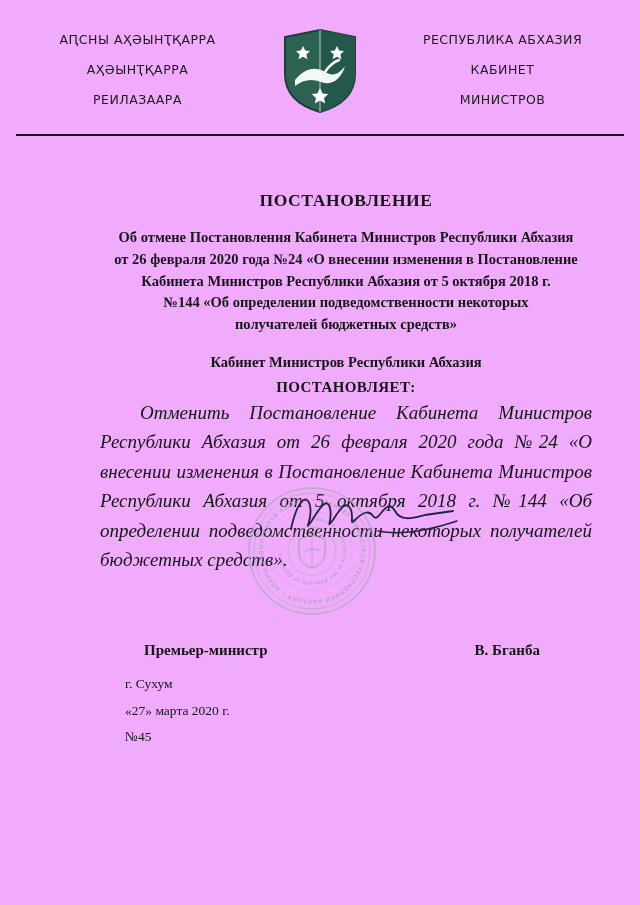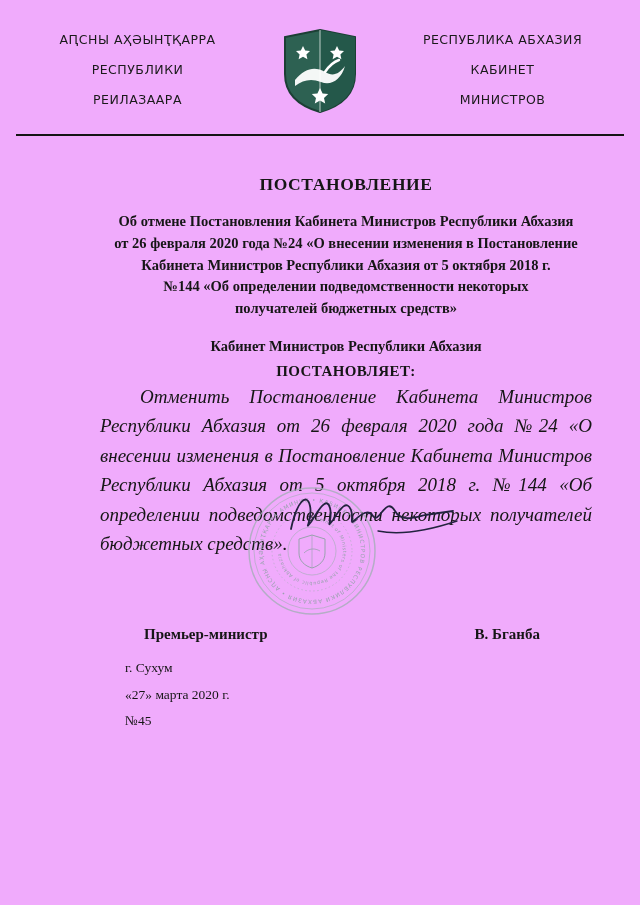--- a/index.html
+++ b/index.html
@@ -13,21 +13,21 @@
   .hdr {
     display:flex; justify-content:space-between; align-items:flex-start;
     padding:28px 30px 0 30px;
     font-family:"DejaVu Sans","Liberation Sans",sans-serif;
   }
   .hdr-col { width:215px; text-align:center; padding-top:4px; }
   .hdr-line { font-size:12.5px; letter-spacing:.5px; margin-bottom:15px; color:#1a1a1a; }
   .emblem-wrap { width:110px; display:flex; justify-content:center; }
   .rule { height:2px; background:#141414; margin:12px 16px 0 16px; }
   
-  .main { padding:38px 48px 0 100px; }
+  .main { padding:54px 48px 0 100px; }
   .doc-title {
     text-align:center; font-weight:bold; font-size:17.5px; letter-spacing:.6px;
   }
   .subject { margin-top:16px; text-align:center; font-weight:bold; font-size:14.5px; }
   .subject div { line-height:1.5; }
   .issuer { margin-top:18px; text-align:center; font-weight:bold; font-size:14.5px; }
   .decree { margin-top:8px; text-align:center; font-weight:bold; font-size:15px; letter-spacing:.4px; }
   .body-par {
     margin-top:2px; font-size:19px; line-height:1.55;
     text-align:justify; text-indent:40px;font-style:italic;
@@ -44,21 +44,21 @@
   .autograph { position:absolute; left:283px; top:487px; width:185px; height:58px; pointer-events:none; }
 </style>
 </head>
 <body>
 
 <div class="page">
 
   <div class="hdr">
     <div class="hdr-col">
       <div class="hdr-line">АԤСНЫ АҲӘЫНҬҚАРРА</div>
-      <div class="hdr-line">РЕСПУБЛИКИ</div>
+      <div class="hdr-line">АҲӘЫНҬҚАРРА</div>
       <div class="hdr-line">РЕИЛАЗААРА</div>
     </div>
 
     <div class="emblem-wrap">
       <svg width="78" height="86" viewBox="0 0 78 86" aria-hidden="true">
 
         <path d="M39 2 L74 9 V46 C74 66 60 78 39 84 C18 78 4 66 4 46 V9 Z" fill="#2d6152" stroke="#1c3f35" stroke-width="2"></path>
 
         <path d="M39 2 L74 9 V46 C74 66 60 78 39 84 Z" fill="#24584a"></path>
         <path d="M39 2 V84" stroke="#ffffff" stroke-width="1" opacity=".7"></path>

